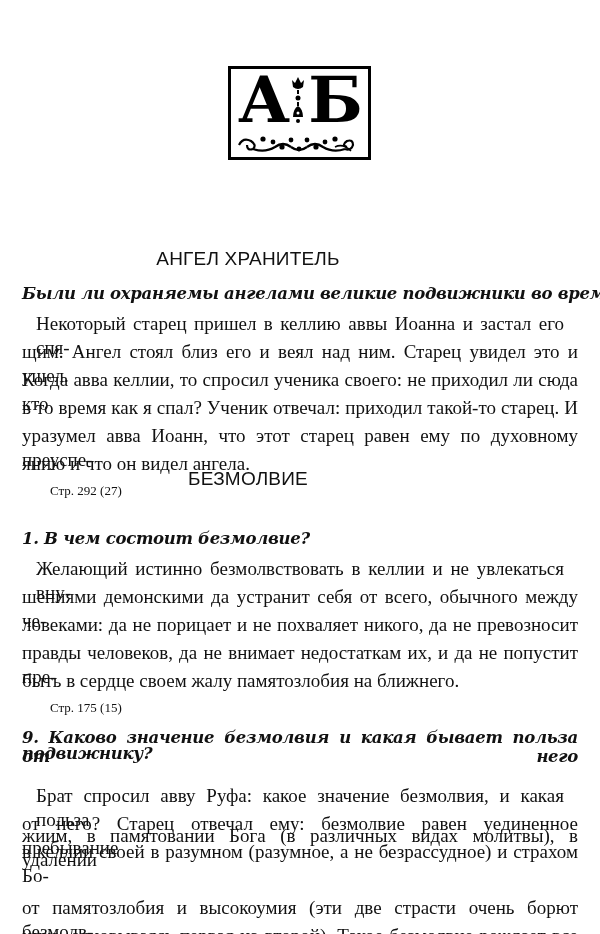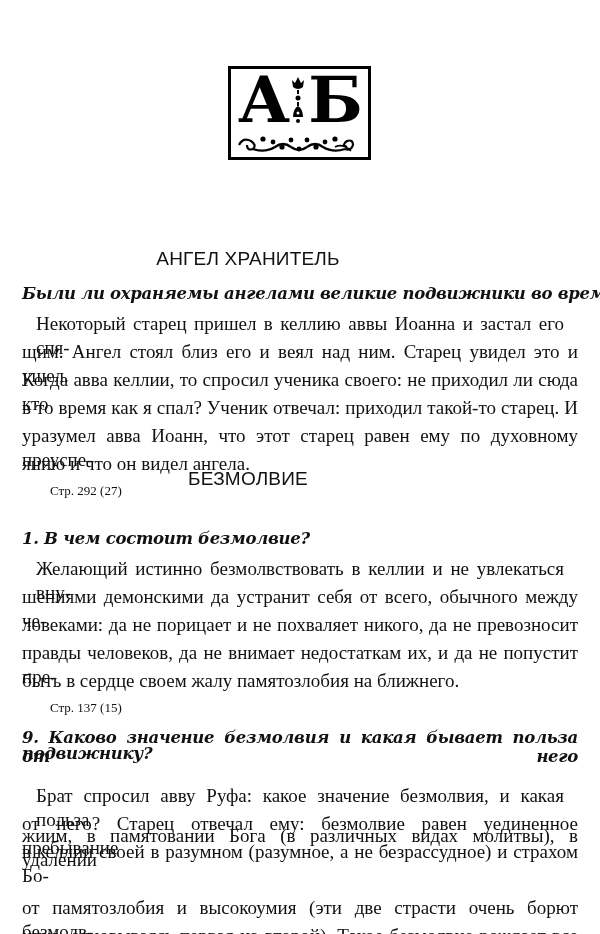--- a/index.html
+++ b/index.html
@@ -67,21 +67,21 @@
 <div class="ref" style="top:479px;">Стр. 292 (27)</div>
 
 <div class="sec-title" style="top:468px;">БЕЗМОЛВИЕ</div>
 <div class="q" style="top:529px;">1. В чем состоит безмолвие?</div>
 
 <div class="ln ind" style="top:557px;">Желающий истинно безмолвствовать в келлии и не увлекаться вну-</div>
 <div class="ln" style="top:585px;">шениями демонскими да устранит себя от всего, обычного между че-</div>
 <div class="ln" style="top:613px;">ловеками: да не порицает и не похваляет никого, да не превозносит</div>
 <div class="ln" style="top:641px;">правды человеков, да не внимает недостаткам их, и да не попустит пре-</div>
 <div class="ln last" style="top:669px;">быть в сердце своем жалу памятозлобия на ближнего.</div>
-<div class="ref" style="top:696px;">Стр. 137 (15)</div>
+<div class="ref" style="top:696px;">Стр. 175 (15)</div>
 
 <div class="q j" style="top:728px; width:556px;">9. Каково значение безмолвия и какая бывает польза от него</div>
 <div class="q" style="top:744px;">подвижнику?</div>
 
 <div class="ln ind" style="top:784px;">Брат спросил авву Руфа: какое значение безмолвия, и какая польза</div>
 <div class="ln" style="top:812px;">от него? Старец отвечал ему: безмолвие равен уединенное пребывание</div>
 <div class="ln" style="top:840px;">в келлии своей в разумном (разумное, а не безрассудное) и страхом Бо-</div>
 <div class="ln" style="top:824px;">жиим, в памятовании Бога (в различных видах молитвы), в удалении</div>
 <div class="ln" style="top:896px;">от памятозлобия и высокоумия (эти две страсти очень борют безмолв-</div>
 <div class="ln" style="top:924px;">ника, основываясь первая на второй). Такое безмолвие рождает все доб-</div>

